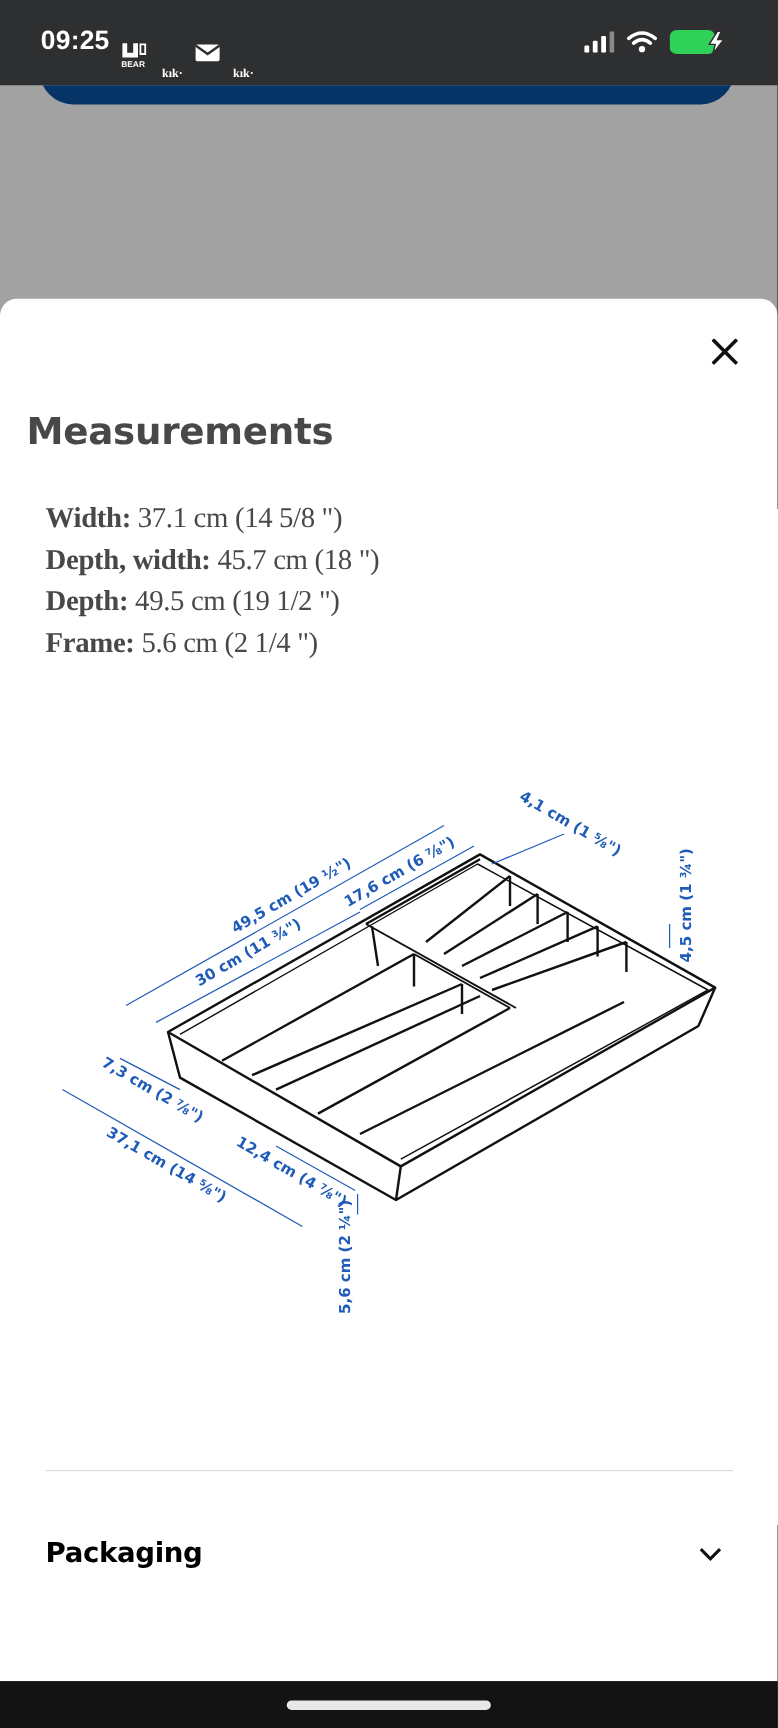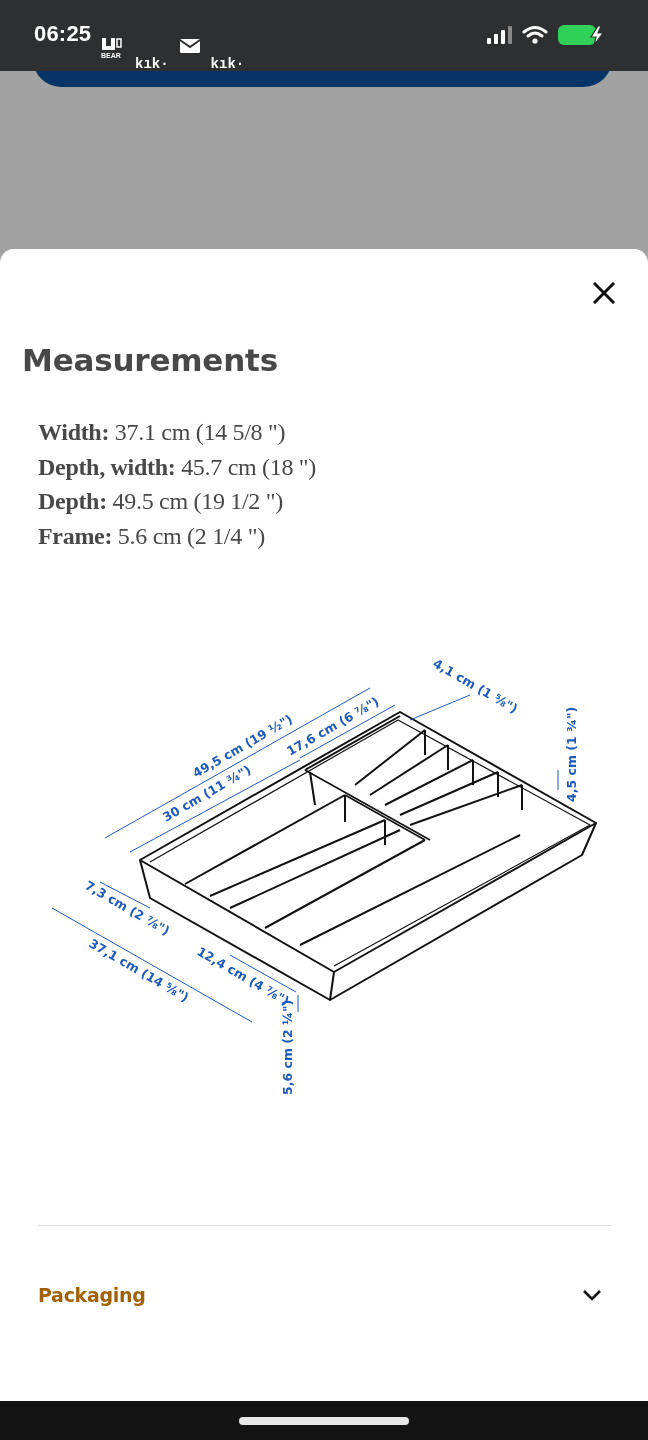--- a/index.html
+++ b/index.html
@@ -3,53 +3,53 @@
 <meta charset="utf-8">
 <style>
   * { box-sizing: border-box; margin: 0; padding: 0; }
   html, body { width: 648px; height: 1440px; overflow: hidden; background: #111; }
   body { position: relative; font-family: "DejaVu Sans", "Liberation Sans", sans-serif; }
 
   
   .status-bar { position: absolute; top: 0; left: 0; width: 648px; height: 71px; background: #2e2f30; color: #fff; }
   .status-time { position: absolute; left: 34px; top: 21px; font-size: 22px; font-weight: bold; letter-spacing: 0.2px; font-family: "Liberation Sans", sans-serif; }
   .status-apps { position: absolute; left: 101px; top: 24px; display: flex; align-items: center; gap: 10px; }
-  .app-icon { color: #fff; font-size: 14px; font-weight: bold; font-family: Liberation Mono, monospace; margin-top: 32px; }
+  .app-icon { color: #fff; font-size: 10px; font-weight: bold; font-family: Liberation Serif, serif; margin-top: 32px; }
   .u4-icon { width: 24px; height: 22px; position: relative; }
   .status-right { position: absolute; right: 44px; top: 24px; display: flex; align-items: center; gap: 10px; }
 
   
   .bg-page { position: absolute; top: 71px; left: 0; width: 648px; height: 1330px; background: #a2a2a2; overflow: hidden; }
   .bg-button { position: absolute; left: 33px; top: -40px; width: 579px; height: 56px; background: #073466; border-radius: 0 0 28px 28px; }
   .bg-text { position: absolute; left: 32px; top: 108px; width: 600px; font-size: 31px; color: #2b2b2b; line-height: 46px; font-family: "DejaVu Sans", sans-serif; letter-spacing: -0.3px; }
 
   
   .sheet { position: absolute; left: 0; top: 249px; width: 648px; height: 1152px; background: #fff; border-radius: 14px 14px 0 0; overflow: hidden; }
   .close-btn { position: absolute; right: 30px; top: 30px; width: 28px; height: 28px; cursor: pointer; display: flex; align-items: center; justify-content: center; }
   .sheet-title { position: absolute; left: 22px; top: 93px; font-size: 31px; font-weight: bold; color: #484848; font-family: "DejaVu Sans", sans-serif; letter-spacing: -0.2px; }
   .meas-list { position: absolute; left: 38px; top: 166px; font-size: 24px; color: #484848; line-height: 34.5px; font-family: Liberation Serif, serif; letter-spacing: -0.3px; }
   .meas-list b { font-weight: bold; color: #484848; }
 
   .diagram { position: absolute; left: 40px; top: 398px; width: 580px; height: 460px; }
 
   .divider { position: absolute; left: 38px; top: 976px; width: 573px; height: 1px; background: #dcdcdc; }
   .packaging-row { position: absolute; left: 38px; top: 1020px; width: 573px; height: 52px; display: flex; align-items: center; justify-content: space-between; cursor: pointer; }
-  .packaging-label { font-size: 19px; font-weight: bold; color: #a16207; font-family: "DejaVu Sans", sans-serif; letter-spacing: -0.3px; }
+  .packaging-label { font-size: 23px; font-weight: bold; color: #000000; font-family: "DejaVu Sans", sans-serif; letter-spacing: -0.3px; }
 
   
   .nav-bar { position: absolute; left: 0; top: 1401px; width: 648px; height: 39px; background: #131313; }
   .home-indicator { position: absolute; left: 239px; top: 16px; width: 170px; height: 8px; background: #e8e8e8; border-radius: 4px; }
 
   .dim-label { font-family: "DejaVu Sans", sans-serif; font-weight: bold; font-size: 12.5px; fill: #1f5bb8; }
 </style>
 </head>
 <body>
 
 <div class="status-bar">
-  <div class="status-time">06:25</div>
+  <div class="status-time">09:25</div>
   <div class="status-apps">
     <span class="u4-icon">
       <svg width="24" height="22" viewBox="0 0 24 22">
         <path d="M1 1 L5 1 L5 9 L10 9 L10 1 L14 1 L14 13 L1 13 Z" fill="#fff"></path>
         <path d="M16 2 L20 2 L20 10 L16 10 Z" fill="none" stroke="#fff" stroke-width="1.5"></path>
         <text x="0" y="21" font-size="7" font-weight="bold" fill="#fff" font-family="Liberation Sans, sans-serif">BEAR</text>
       </svg>
     </span>
     <span class="app-icon">kık·</span>
     <span>

